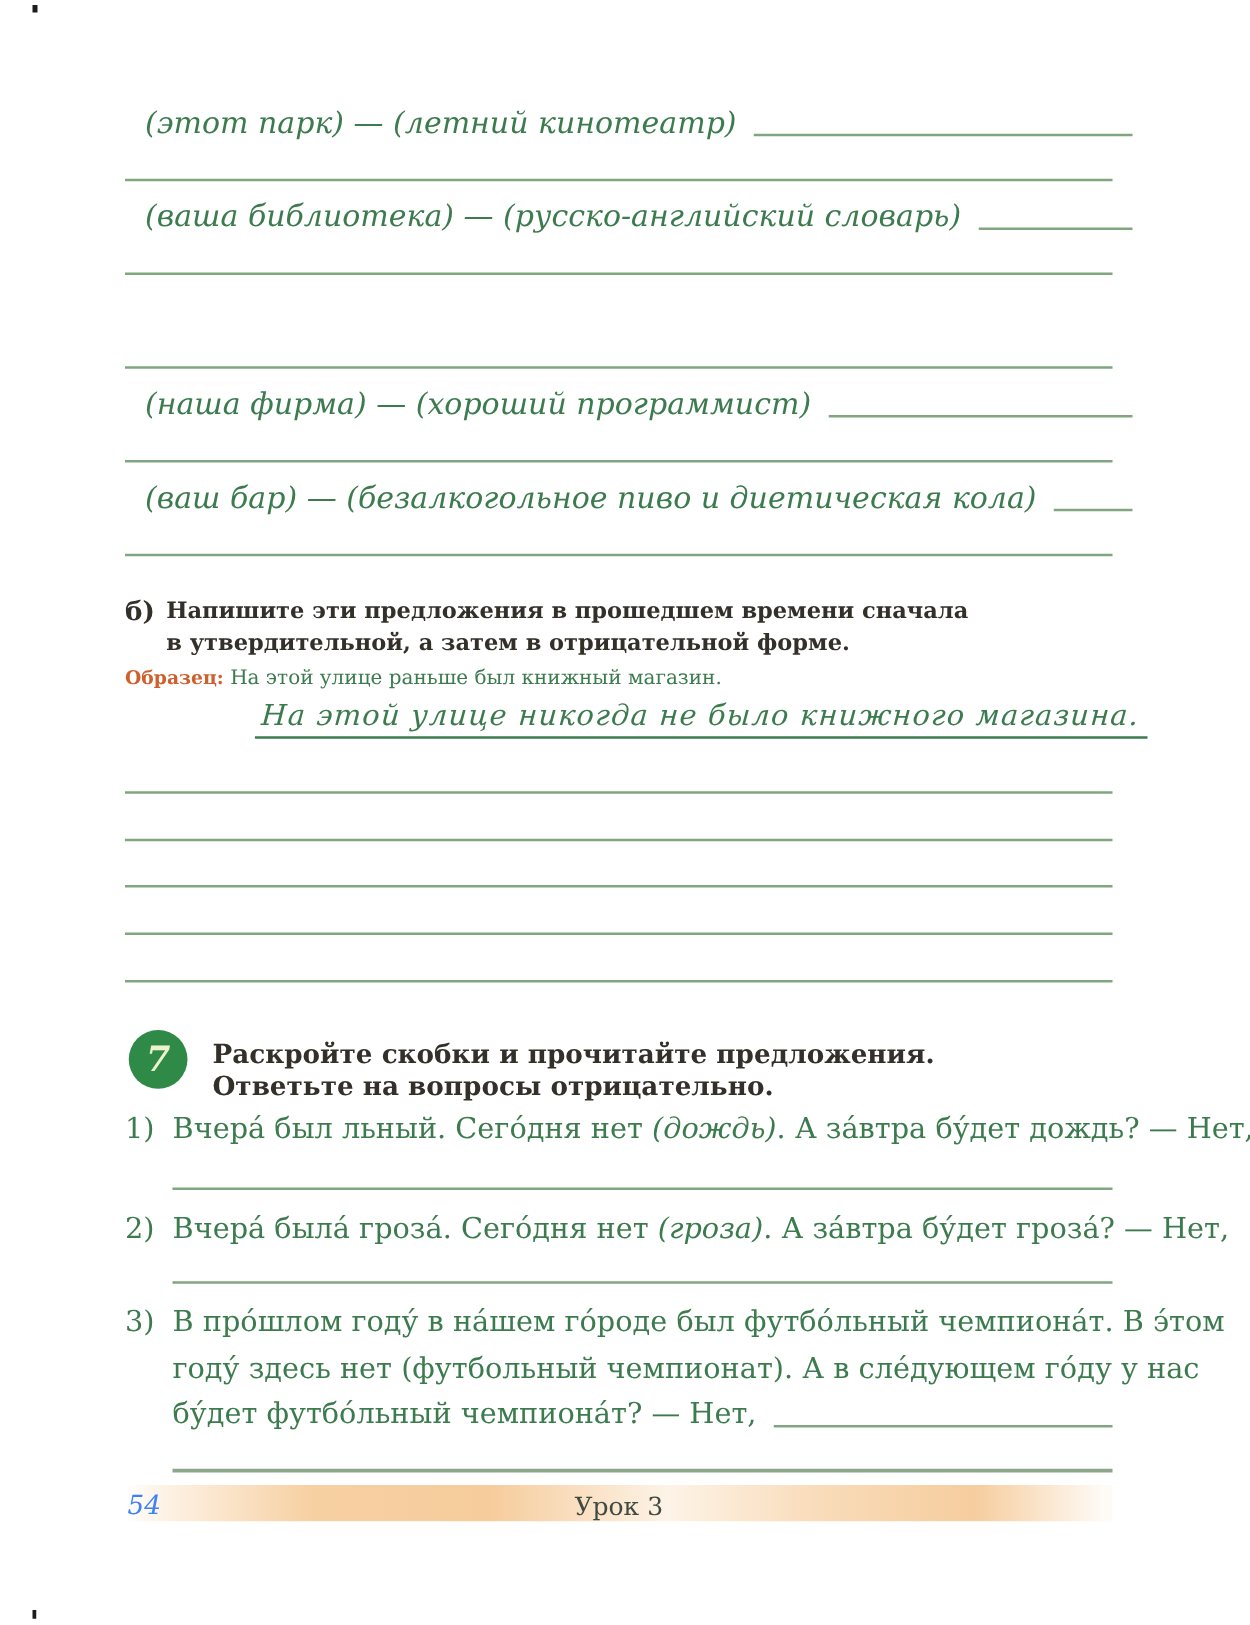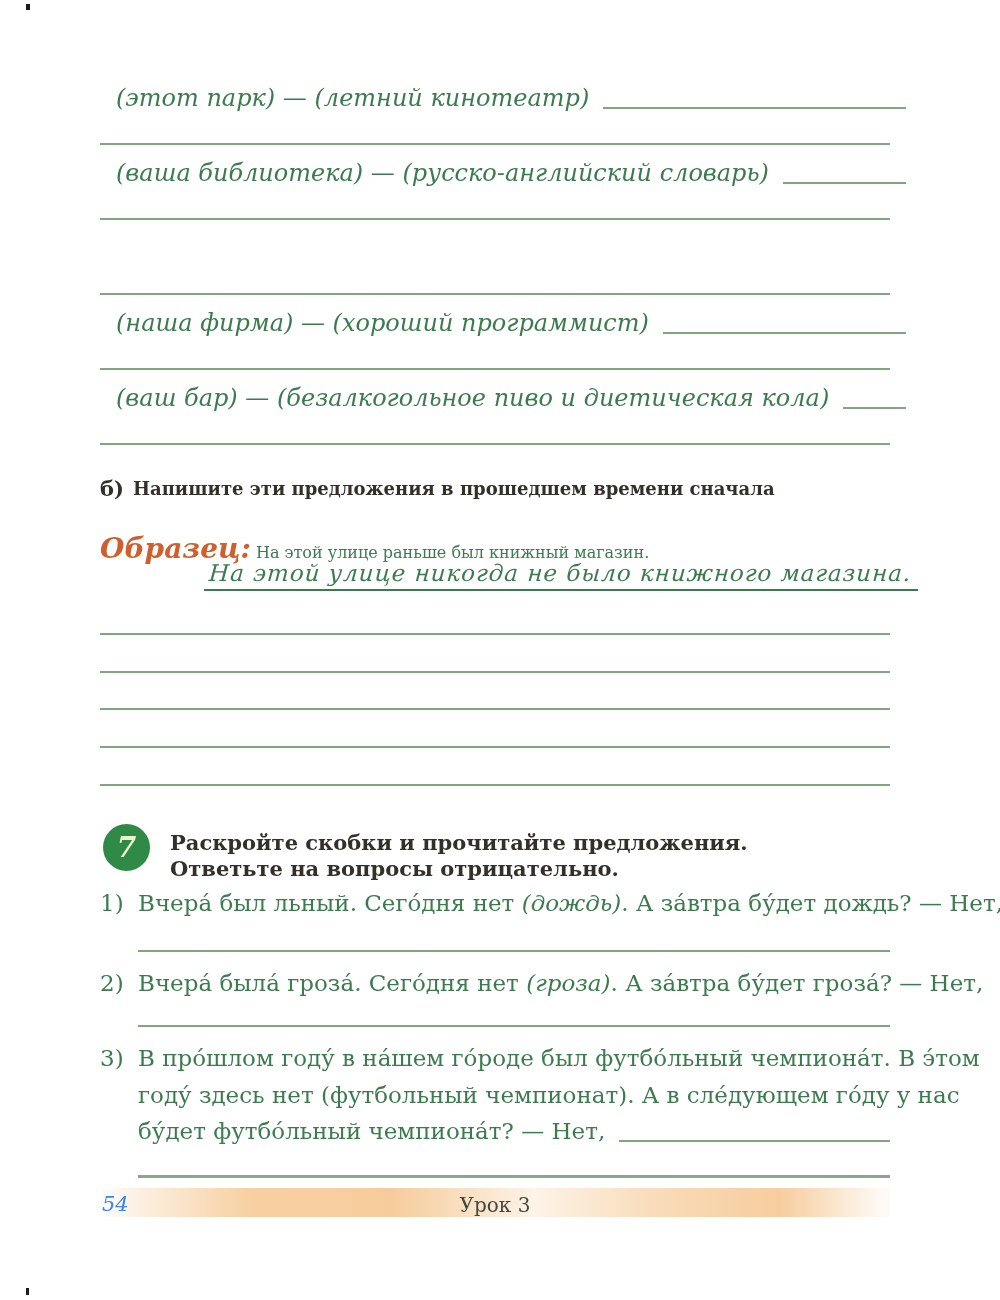--- a/index.html
+++ b/index.html
@@ -51,21 +51,21 @@
   .b-instr{
     position:absolute;left:133px;
     font-weight:bold;font-size:18px;line-height:26px;color:var(--dark-text);
     white-space:nowrap;
   }
   .sample-row{
     position:absolute;left:100px;top:532px;width:790px;height:30px;
     white-space:nowrap;
   }
   .sample-label{
-    font-weight:bold;font-size:28px;color:var(--orange-label);font-style:italic;
+    font-weight:bold;font-size:15px;color:var(--orange-label);
   }
   .sample-text{
     font-size:16px;color:var(--green-text);
   }
   .sample-answer{
     position:absolute;left:205px;top:560px;
     font-style:italic;font-size:23px;letter-spacing:1px;
     color:var(--green-text);
     border-bottom:2px solid var(--green-text);
     padding:0 8px 3px 4px;
@@ -161,20 +161,21 @@
   <div class="rule" style="top:368px"></div>
 
   <div class="p-row" style="top:380px">
     <span>(ваш бар) — (безалкогольное пиво и диетическая кола)</span>
     <span class="fill-line"></span>
   </div>
   <div class="rule" style="top:443px"></div>
 
   <div class="b-label" style="top:476px">б)</div>
   <div class="b-instr" style="top:476px">Напишите эти предложения в прошедшем времени сначала</div>
+  <div class="b-instr" style="top:502px">в утвердительной, а затем в отрицательной форме.</div>
 
   <div class="sample-row">
     <span class="sample-label">Образец:</span>
     <span class="sample-text">На этой улице раньше был книжный магазин.</span>
   </div>
   <div class="sample-answer">На этой улице никогда не было книжного магазина.</div>
 
   <div class="rule" style="top:633px"></div>
   <div class="rule" style="top:671px"></div>
   <div class="rule" style="top:708px"></div>

